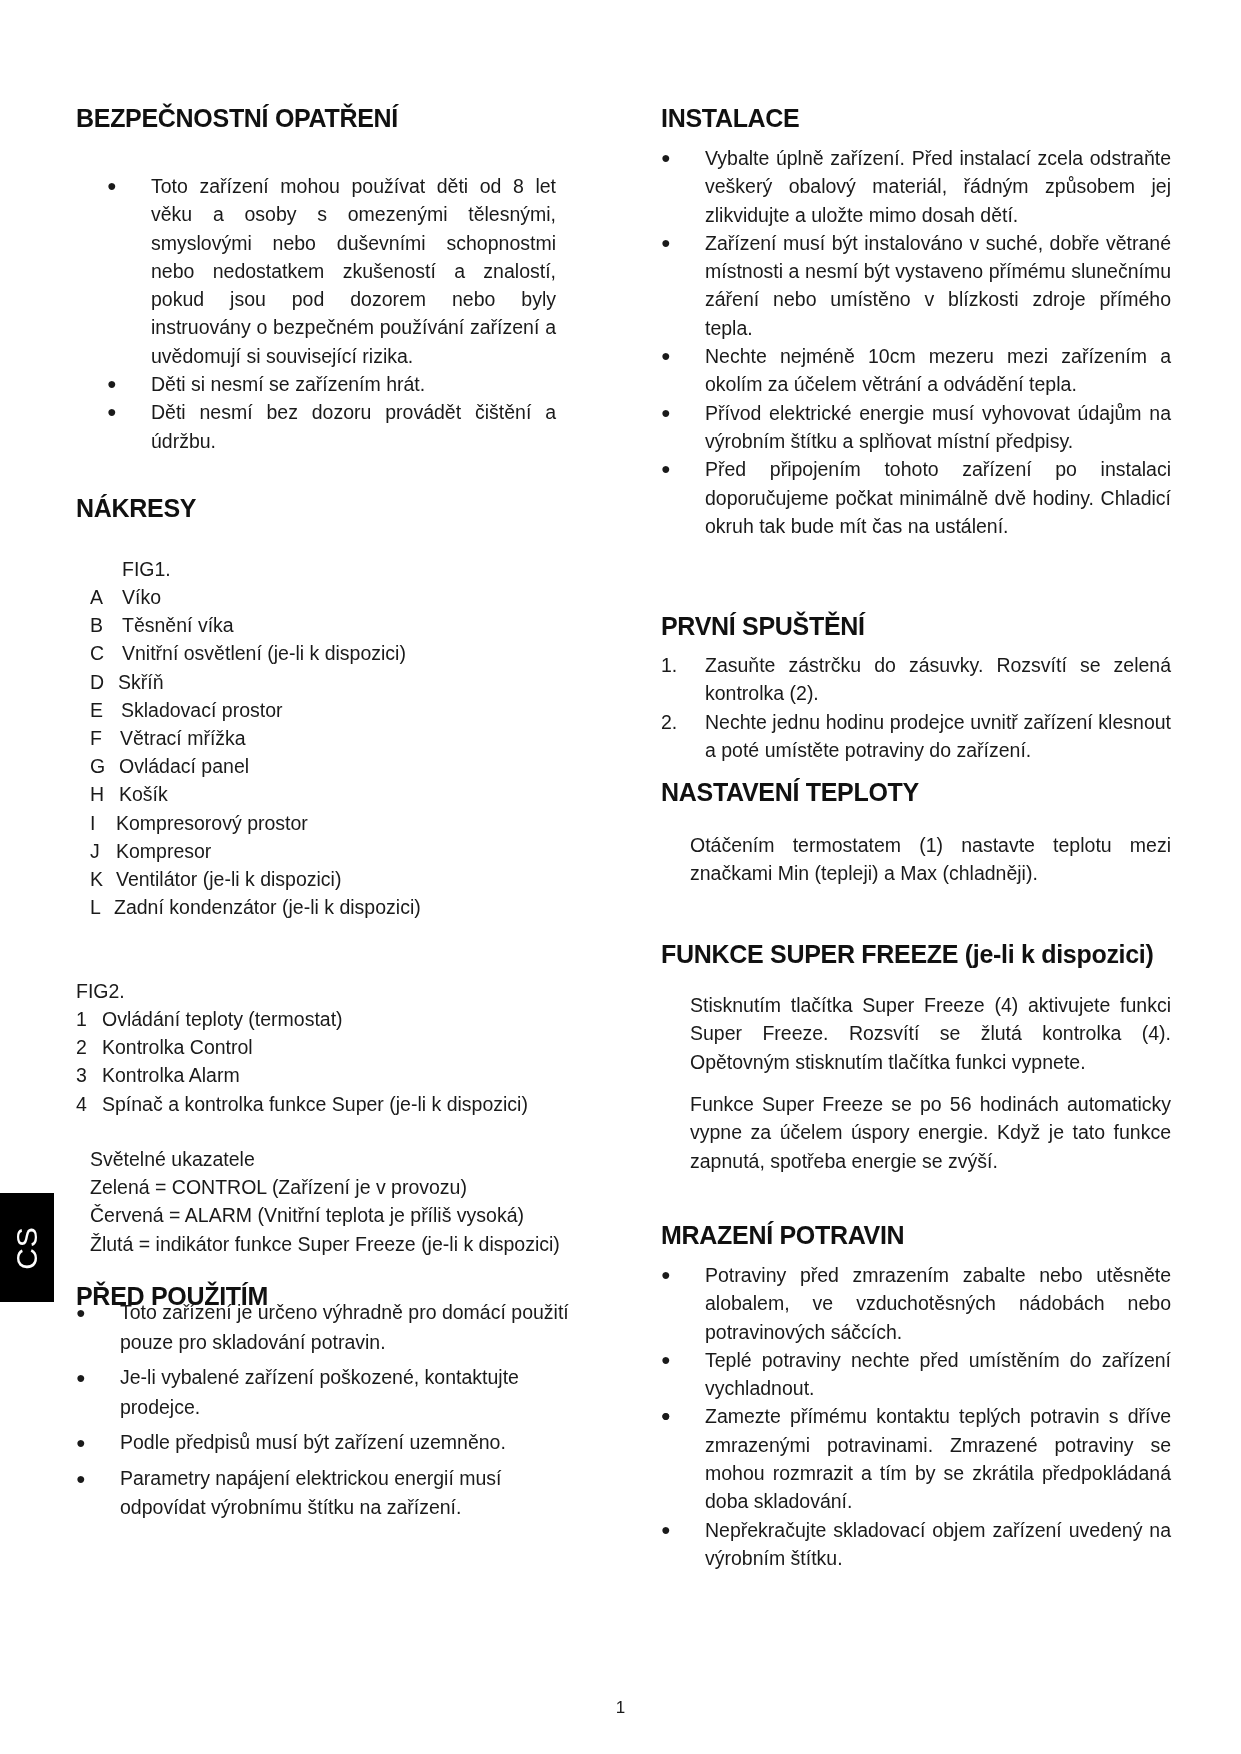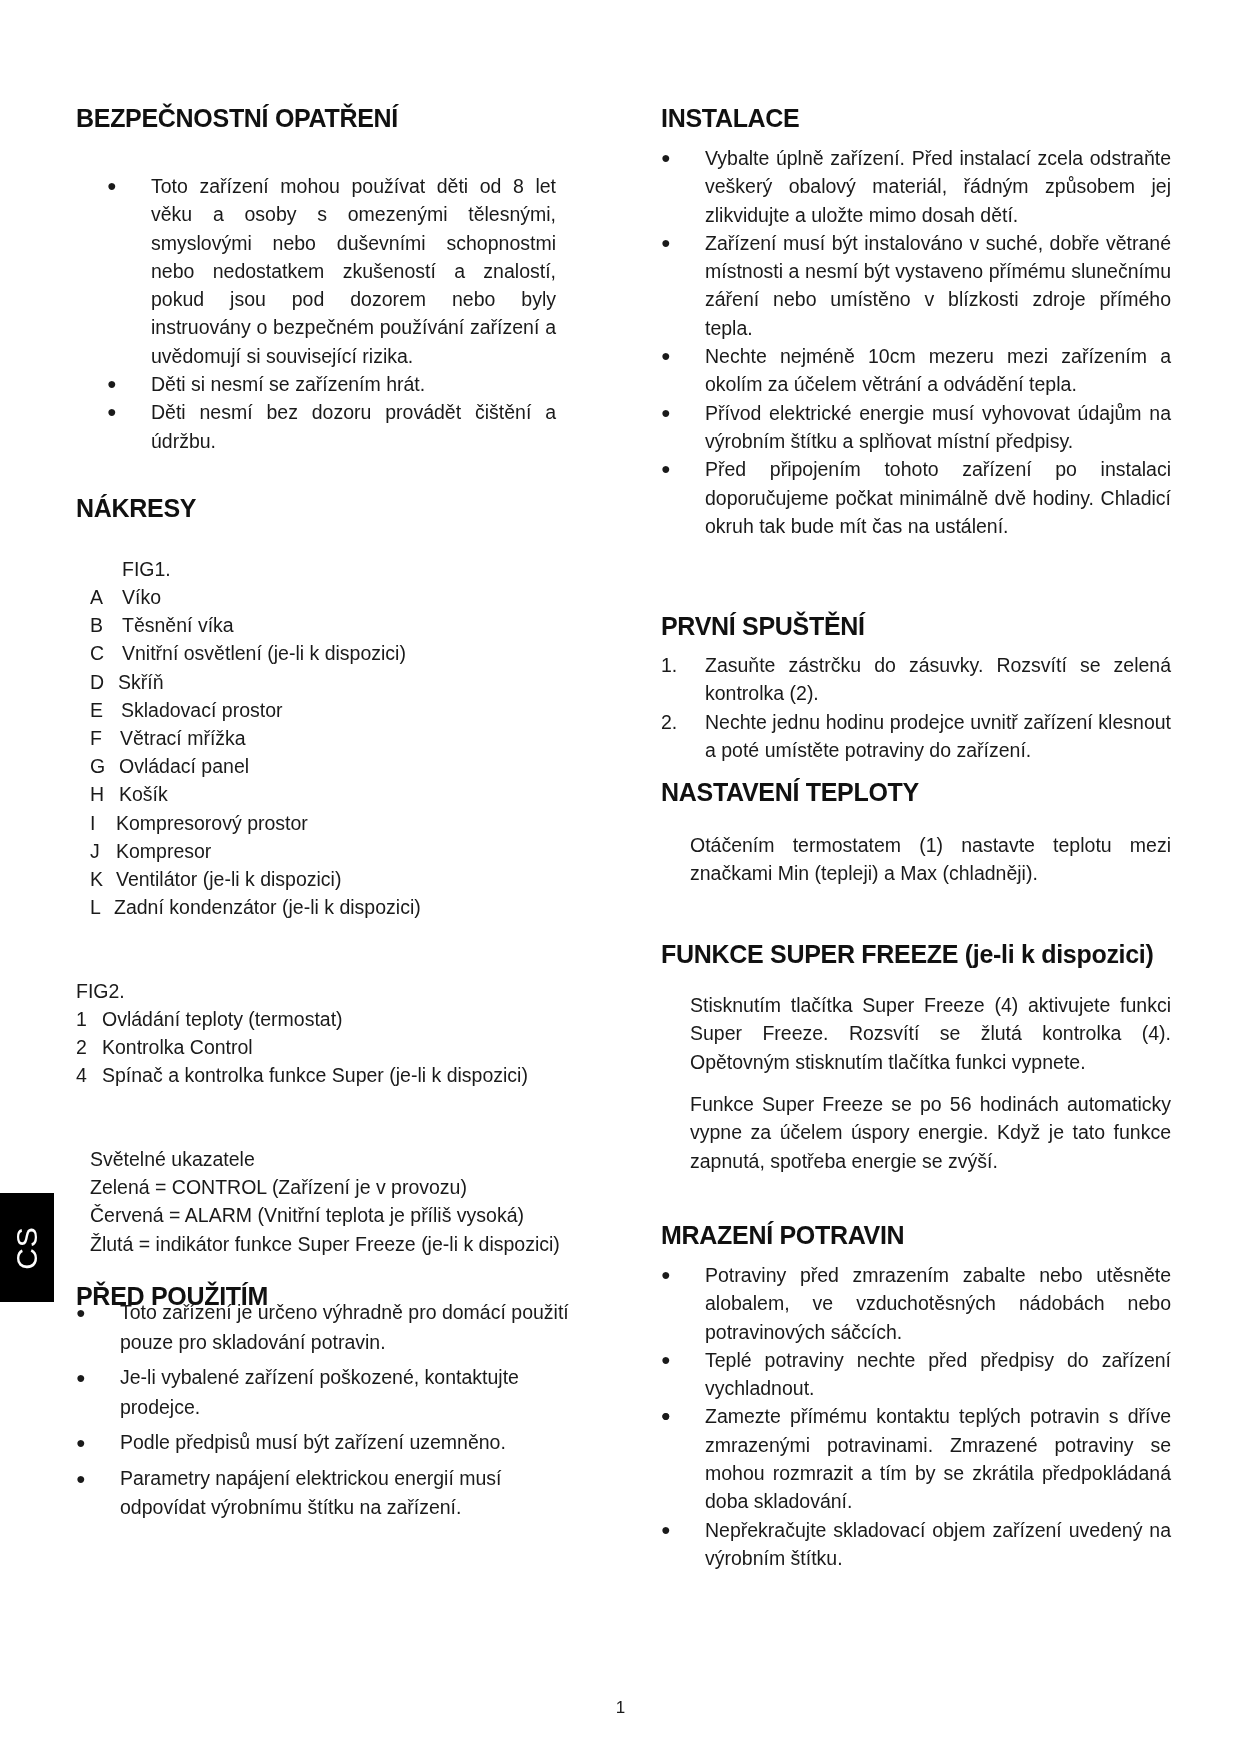--- a/index.html
+++ b/index.html
@@ -84,20 +84,21 @@
     <li><span class="k" style="width:26px">I</span><span>Kompresorový prostor</span></li>
     <li><span class="k" style="width:26px">J</span><span>Kompresor</span></li>
     <li><span class="k" style="width:26px">K</span><span>Ventilátor (je-li k dispozici)</span></li>
     <li><span class="k" style="width:24px">L</span><span>Zadní kondenzátor (je-li k dispozici)</span></li>
   </ul>
 
   <div class="plain" style="left:0; top:977px;">FIG2.</div>
   <ul class="plain" style="left:0; top:1005px;">
     <li><span class="k" style="width:26px">1</span><span>Ovládání teploty (termostat)</span></li>
     <li><span class="k" style="width:26px">2</span><span>Kontrolka Control</span></li>
+    <li><span class="k" style="width:26px">3</span><span>Kontrolka Alarm</span></li>
     <li><span class="k" style="width:26px">4</span><span>Spínač a kontrolka funkce Super (je-li k dispozici)</span></li>
   </ul>
 
   <div class="plain" style="left:14px; top:1145px;">
     <div>Světelné ukazatele</div>
     <div>Zelená = CONTROL (Zařízení je v provozu)</div>
     <div>Červená = ALARM (Vnitřní teplota je příliš vysoká)</div>
     <div>Žlutá = indikátor funkce Super Freeze (je-li k dispozici)</div>
   </div>
 
@@ -129,21 +130,21 @@
   <h2 style="left:0; top:778px;">NASTAVENÍ TEPLOTY</h2>
   <p class="p" style="left:29px; top:831px; width:481px;">Otáčením termostatem (1) nastavte teplotu mezi značkami Min (tepleji) a Max (chladněji).</p>
 
   <h2 style="left:0; top:940px;">FUNKCE SUPER FREEZE (je-li k dispozici)</h2>
   <p class="p" style="left:29px; top:991px; width:481px;">Stisknutím tlačítka Super Freeze (4) aktivujete funkci Super Freeze. Rozsvítí se žlutá kontrolka (4). Opětovným stisknutím tlačítka funkci vypnete.</p>
   <p class="p" style="left:29px; top:1090px; width:481px;">Funkce Super Freeze se po 56 hodinách automaticky vypne za účelem úspory energie. Když je tato funkce zapnutá, spotřeba energie se zvýší.</p>
 
   <h2 style="left:0; top:1221px;">MRAZENÍ POTRAVIN</h2>
   <ul class="blist rlist" style="top:1261px;">
     <li><span class="bullet">●</span><span>Potraviny před zmrazením zabalte nebo utěsněte alobalem, ve vzduchotěsných nádobách nebo potravinových sáčcích.</span></li>
-    <li><span class="bullet">●</span><span>Teplé potraviny nechte před předpisy do zařízení vychladnout.</span></li>
+    <li><span class="bullet">●</span><span>Teplé potraviny nechte před umístěním do zařízení vychladnout.</span></li>
     <li><span class="bullet">●</span></li>
     <li><span class="bullet">●</span><span>Zamezte přímému kontaktu teplých potravin s dříve zmrazenými potravinami. Zmrazené potraviny se mohou rozmrazit a tím by se zkrátila předpokládaná doba skladování.</span></li>
     <li><span class="bullet">●</span><span>Nepřekračujte skladovací objem zařízení uvedený na výrobním štítku.</span></li>
   </ul>
 </div>
 
 <div class="cs-tab">
   <span>CS</span>
 </div>
 

